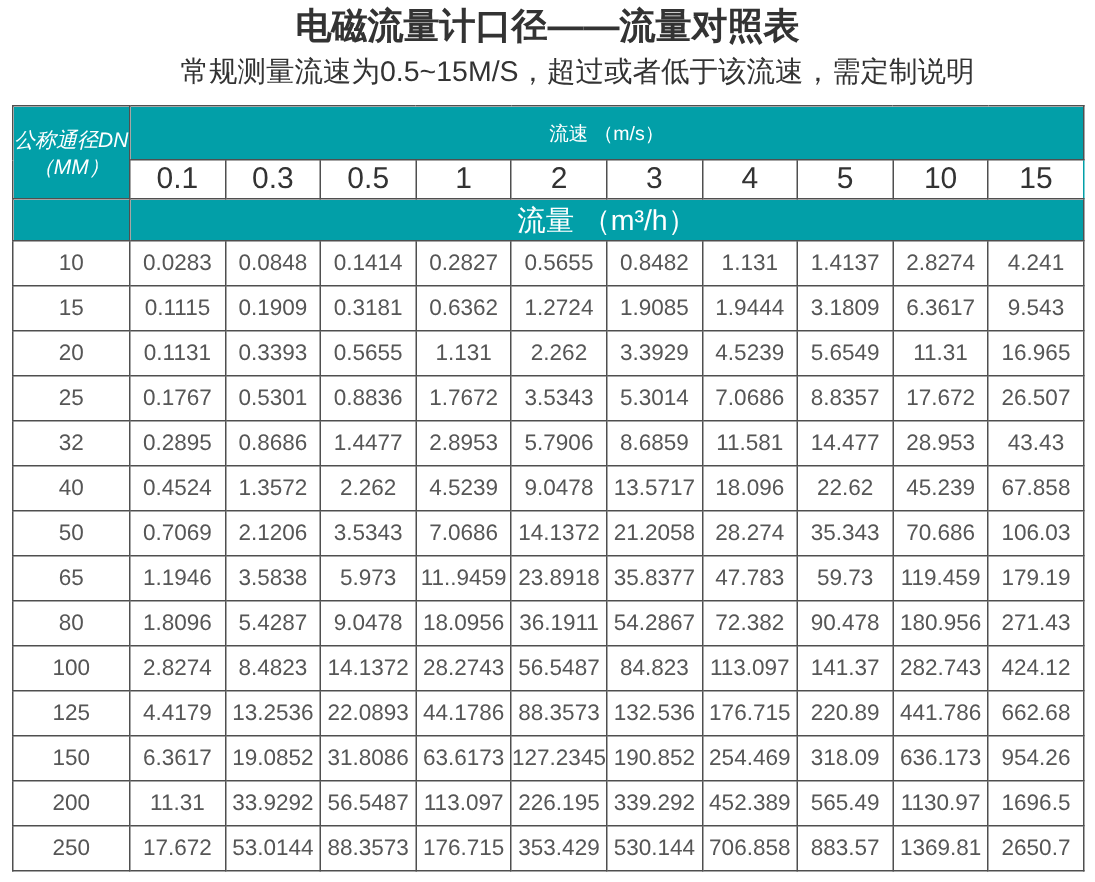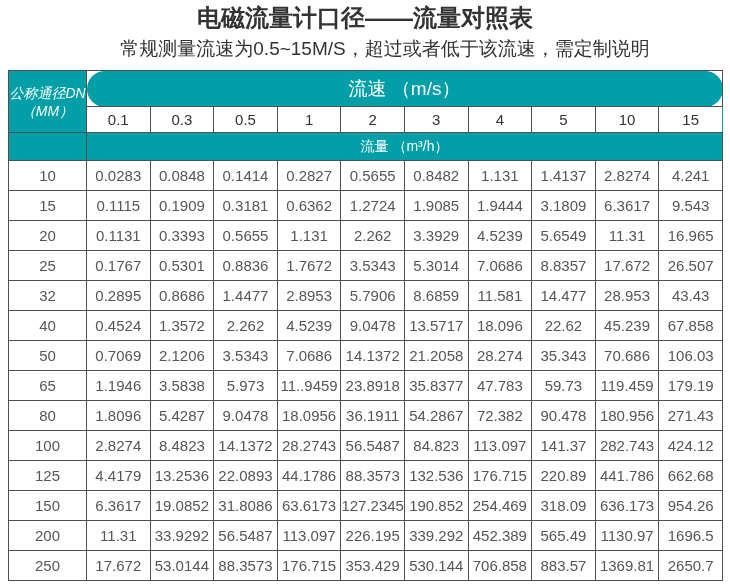--- a/index.html
+++ b/index.html
@@ -56,33 +56,32 @@
   }
   .corner {
     border-right-color: #4f4f4f;
     border-bottom-color: #4f4f4f;
     font-size: 14px;
     line-height: 18px;
     font-style: italic;
   }
   .speed-header {
     border-bottom-color: #4f4f4f;
-    font-size: 19px;
-    border-radius: 18px;
+    font-size: 13px;
   }
   tr.row-speed-values th {
     height: 26px;
-    font-size: 15px;
+    font-size: 20px;
     color: #333333;
     background: #ffffff;
   }
   tr.row-speed-values th:last-child { border-right-color: #029FA8; }
   tr.row-flow-header th { border-bottom-color: #4f4f4f; height: 28px; }
   .flow-spacer { border-right-color: #4f4f4f; }
-  .flow-header { font-size: 14px; }
+  .flow-header { font-size: 19px; }
   tr.row-top th { height: 36px; }
   tbody td {
     height: 30px;
     font-size: 15px;
     color: #565656;
     background: #ffffff;
   }
   tbody td.dn-cell { color: #565656; }
 </style>
 </head>

